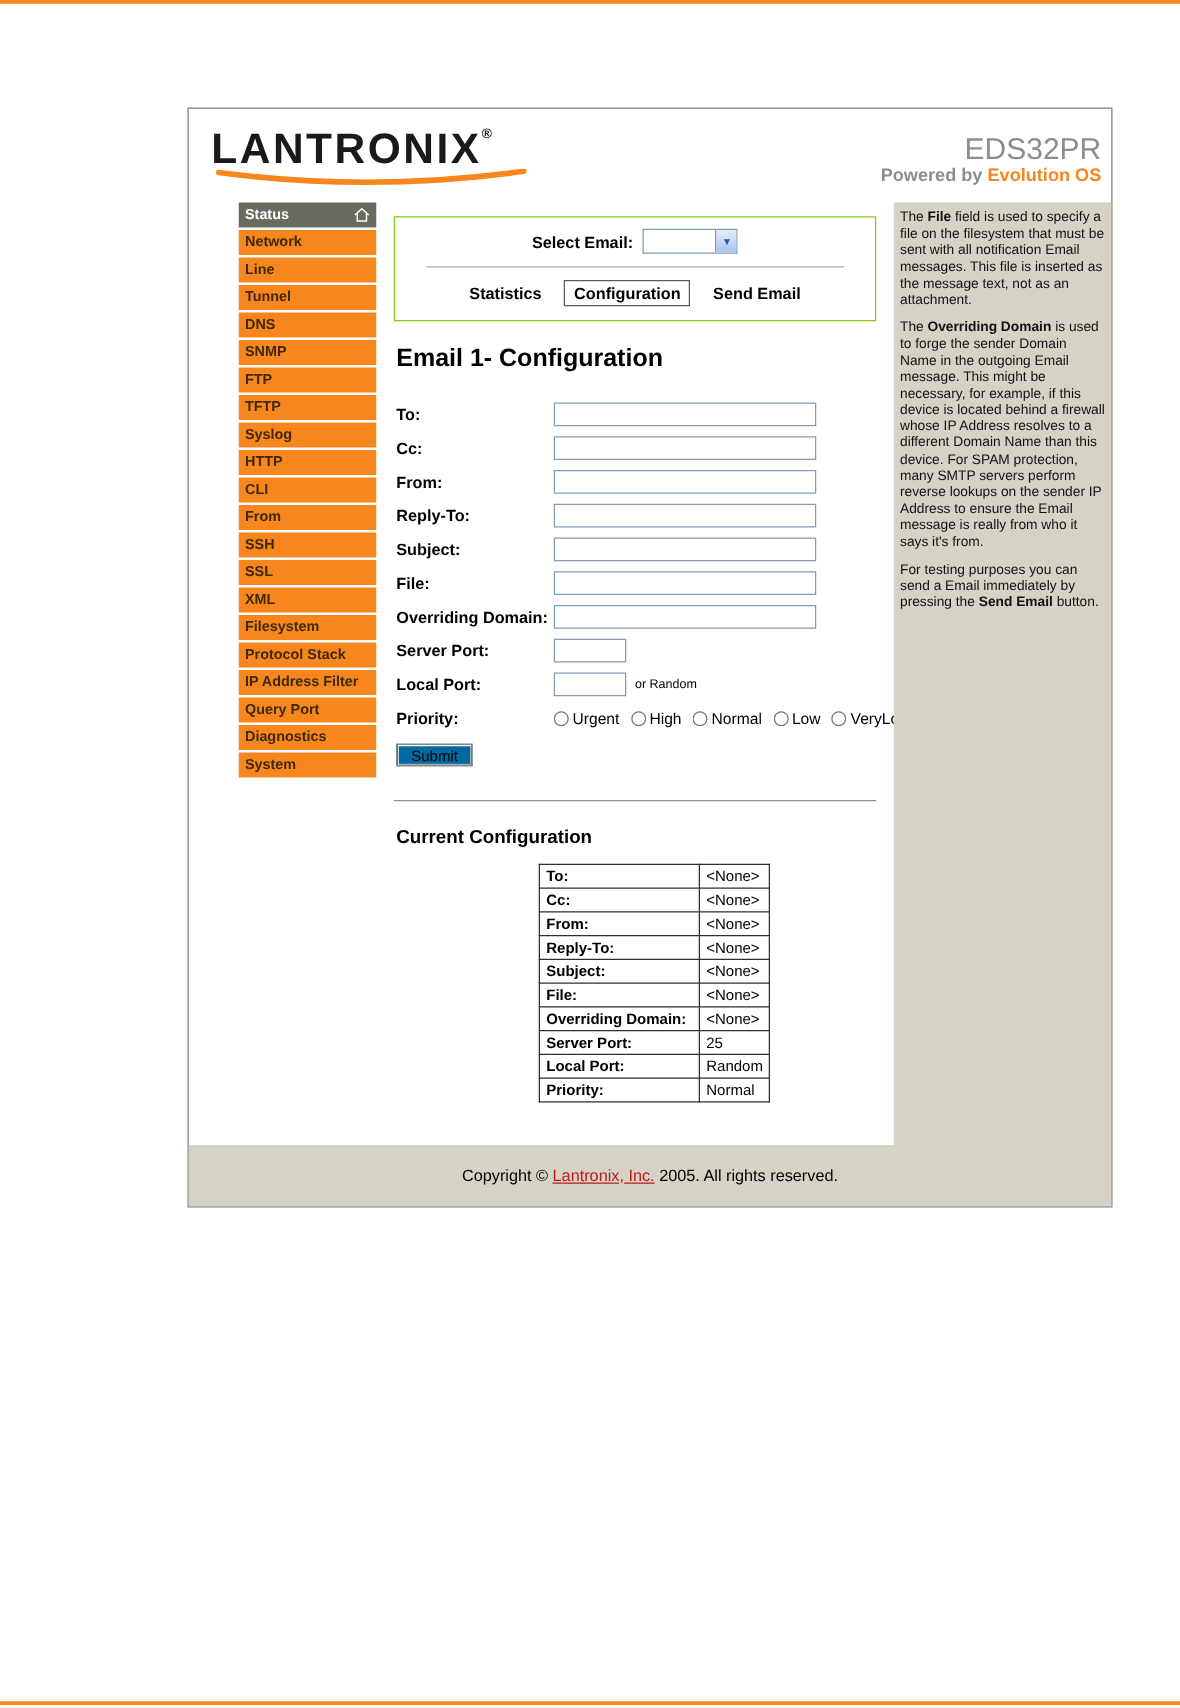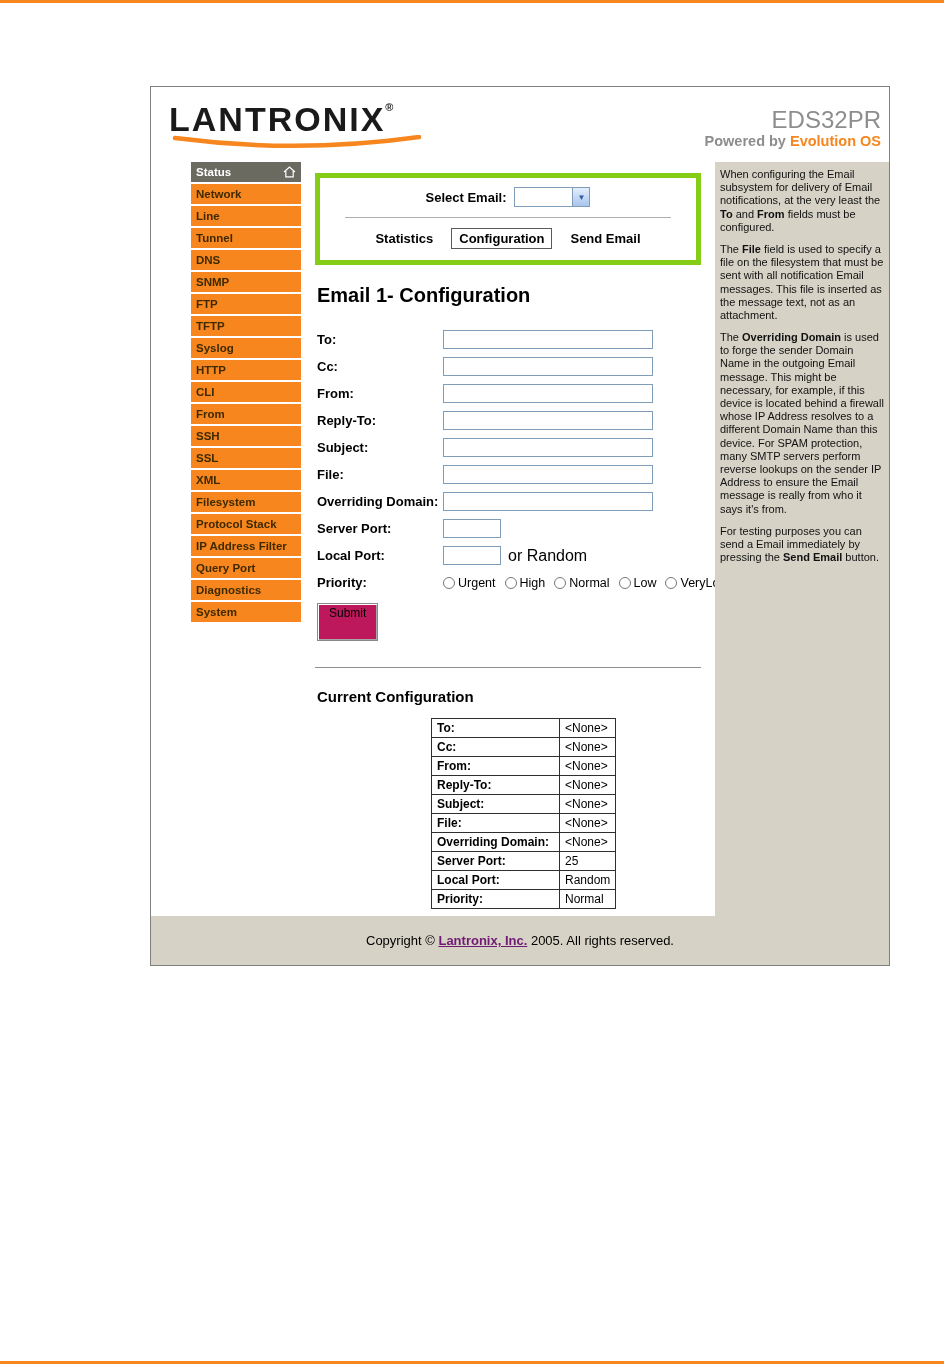--- a/index.html
+++ b/index.html
@@ -41,61 +41,61 @@
     font-weight: bold; font-size: 11.5px; padding-left: 5px;
     cursor: pointer; overflow: hidden; white-space: nowrap;
   }
   .nav-item.active {
     background: #6B6A60; color: #FFFFFF;
     display: flex; justify-content: space-between; align-items: center; padding-right: 5px;
   }
 
   .center { flex: 1; padding: 11px 14px 0 14px; min-width: 0; }
 
-  .select-box { border: 5px solid #84cc16; padding: 9px 18px 11px; }
+  .select-box { border: 1px solid #84cc16; padding: 9px 18px 11px; }
   .select-row { display: flex; justify-content: center; align-items: center; gap: 8px; }
   .select-label { font-size: 13px; font-weight: bold; }
   .dropdown { display: inline-flex; width: 76px; height: 20px; border: 1px solid #7F9DB9; background: #fff; cursor: pointer; }
   .dd-value { flex: 1; font-size: 12px; padding: 2px 3px; overflow: hidden; }
   .dd-btn { width: 17px; flex: 0 0 17px; background: linear-gradient(#E3EEFB, #A9C4EE); border-left: 1px solid #7F9DB9; color: #2C5AA0; font-size: 8px; display: flex; align-items: center; justify-content: center; }
   .sep { border: none; border-top: 1px solid #ADADAD; margin: 10px 7px; }
   .tabs-row { display: flex; justify-content: center; align-items: center; gap: 18px; font-size: 13px; font-weight: bold; }
   .tab { cursor: pointer; }
   .tab-active { border: 1px solid #5A5A5A; padding: 2px 7px; }
 
   .page-title { font-size: 20px; font-weight: bold; margin: 19px 0 23px 2px; }
 
   .form-row { display: flex; align-items: center; margin-bottom: 8px; min-height: 19px; padding-left: 2px; }
   .f-label { width: 126px; flex: 0 0 126px; font-size: 13px; font-weight: bold; }
   .f-input { width: 210px; height: 19px; border: 1px solid #7F9DB9; font-size: 12px; padding: 0 3px; font-family: "Liberation Sans", sans-serif; }
   .f-input.short { width: 58px; }
-  .suffix-text { font-size: 16px; margin-left: 7px; }
+  .suffix-text { font-size: 10px; margin-left: 7px; }
   .radio-group { display: flex; align-items: center; }
   .radio-opt { display: flex; align-items: center; margin-right: 9px; font-size: 12.5px; cursor: pointer; }
   .radio-opt input { width: 12px; height: 12px; margin: 0 3px 0 0; }
   .submit-btn {
     margin: 3px 0 0 2px; font-size: 12px; font-family: "Liberation Sans", sans-serif;
-    background: #be185d; border: 1px solid #898989;
+    background: #0369a1; border: 1px solid #898989;
     box-shadow: inset 1px 1px 0 #FFFFFF, inset -1px -1px 0 #A8A8A8;
-    padding: 2px 11px 20px; cursor: pointer; color: #000;
+    padding: 2px 11px 0; cursor: pointer; color: #000;
   }
   .hr { border: none; border-top: 1px solid #8F8F8F; margin: 26px 0 0; }
   .cc-title { font-size: 15px; font-weight: bold; margin: 20px 0 13px 2px; }
   .cfg-table { border-collapse: collapse; margin-left: 116px; }
   .cfg-table td { border: 1px solid #2F2F2F; font-size: 12px; padding: 2px 5px; height: 17px; vertical-align: middle; }
   .cfg-label { font-weight: bold; width: 128px; }
   .cfg-value { width: 55px; }
 
   .help { width: 174px; flex: 0 0 174px; background: #D6D2C6; padding: 6px 5px 0 5px; }
   .help-p { font-size: 11px; line-height: 1.2; margin: 0 0 9px; color: #111; }
   .help-p b, .help-p span { white-space: pre-wrap; }
 
   .footer { height: 49px; flex: 0 0 49px; background: #D6D2C6; display: flex; align-items: center; justify-content: center; font-size: 13px; }
   .footer span, .footer a { white-space: pre; }
-  .footer a { color: #701a75; text-decoration: underline; cursor: pointer; font-weight: bold; }
+  .footer a { color: #b91c1c; text-decoration: underline; cursor: pointer; }
 </style>
 </head>
 <body>
 
 <div class="page-rule rule-top"></div>
 <div class="page-rule rule-bottom"></div>
 
 <div class="frame">
 
   <div class="hdr">
@@ -275,21 +275,20 @@
         <tr>
           <td class="cfg-label">Priority:</td>
           <td class="cfg-value">Normal</td>
         </tr>
       </tbody>
         </table>
 
     </div>
 
     <div class="help">
-      <p class="help-p"><span>When configuring the Email subsystem for delivery of Email notifications, at the very least the </span><b>To</b><span> and </span><b>From</b><span> fields must be configured.</span></p>
       <p class="help-p"><span>The </span><b>File</b><span> field is used to specify a file on the filesystem that must be sent with all notification Email messages. This file is inserted as the message text, not as an attachment.</span></p>
       <p class="help-p"><span>The </span><b>Overriding Domain</b><span> is used to forge the sender Domain Name in the outgoing Email message. This might be necessary, for example, if this device is located behind a firewall whose IP Address resolves to a different Domain Name than this device. For SPAM protection, many SMTP servers perform reverse lookups on the sender IP Address to ensure the Email message is really from who it says it's from.</span></p>
       <p class="help-p"><span>For testing purposes you can send a Email immediately by pressing the </span><b>Send Email</b><span> button.</span></p>
     </div>
 
   </div>
 
   <div class="footer">
     <span>Copyright © </span>
       <a>Lantronix, Inc.</a>

